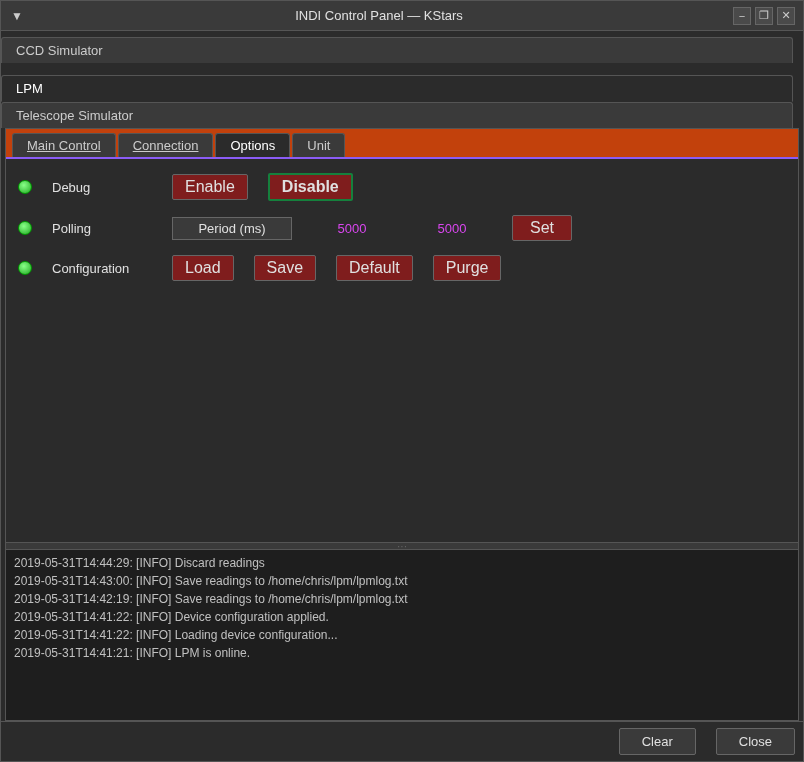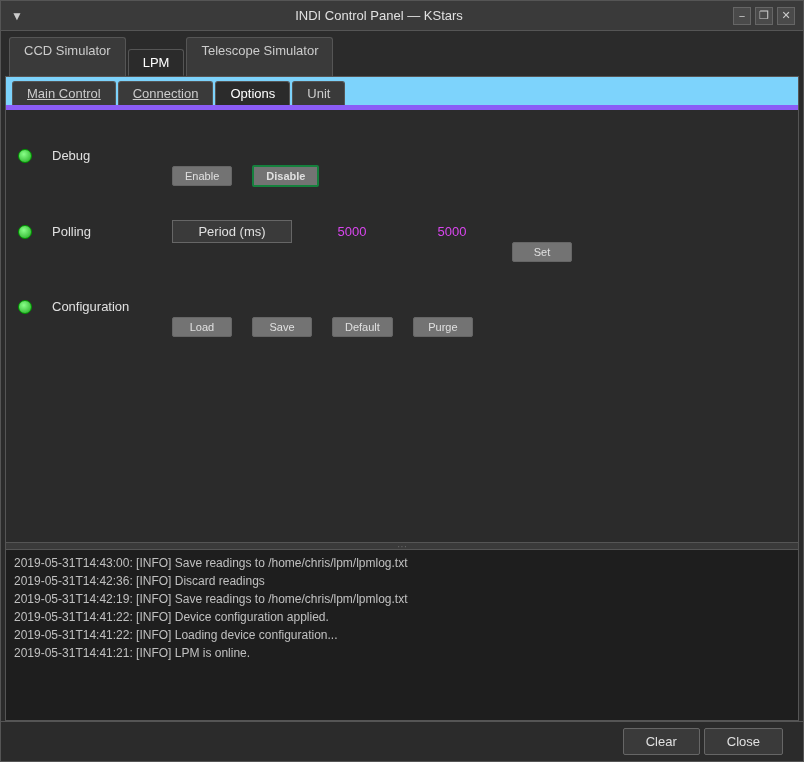--- a/index.html
+++ b/index.html
@@ -58,21 +58,22 @@
       font-size: 11px;
       cursor: pointer;
       display: flex;
       align-items: center;
       justify-content: center;
     }
 
     
     .top-tabs {
       display: flex;
-      padding: 6px 8px 0 8px;
+      flex-direction: column;
+      padding: 6px 8px 0 0;
       background: #2b2b2b;
       flex-shrink: 0;
     }
     .top-tab {
       padding: 5px 14px;
       background: #3a3a3a;
       border: 1px solid #555;
       border-bottom: none;
       cursor: pointer;
       color: #ccc;
@@ -97,22 +98,22 @@
       margin: 0 4px;
       background: #2b2b2b;
       overflow: hidden;
     }
 
     
     .sub-tabs {
       display: flex;
       flex-direction: row;
       padding: 4px 6px 0 6px;
-      background: #7dd3fc;
-      border-bottom: 5px solid #8b5cf6;
+      background: #c2410c;
+      border-bottom: 2px solid #8b5cf6;
       flex-shrink: 0;
     }
     .sub-tab {
       padding: 4px 14px;
       background: #3a3a3a;
       border: 1px solid #555;
       border-bottom: none;
       cursor: pointer;
       color: #ccc;
       font-size: 13px;
@@ -149,28 +150,27 @@
       border: 1px solid #009900;
       flex-shrink: 0;
     }
     .row-label {
       min-width: 100px;
       color: #e0e0e0;
       font-size: 13px;
     }
     .btn {
       padding: 3px 12px;
-      background: #737373;
+      background: #7f1d1d;
       border: 1px solid #666;
       color: #e0e0e0;
       cursor: pointer;
-      font-size: 11px;
+      font-size: 16px;
       border-radius: 2px;
       min-width: 60px;
-      margin-top: 41px;
     }
     .btn.active-btn {
       border: 2px solid #15803d;
       font-weight: bold;
     }
     .period-box {
       background: #3a3a3a;
       border: 1px solid #666;
       color: #e0e0e0;
       padding: 3px 16px;
@@ -217,24 +217,24 @@
       color: #c0c0c0;
       line-height: 1.5;
       white-space: nowrap;
     }
 
     
     .bottom-bar {
       display: flex;
       justify-content: flex-end;
       align-items: flex-start;
-      padding: 6px 20px;
+      padding: 6px 8px;
       background: #2b2b2b;
       border-top: 1px solid #555;
-      gap: 4px;
+      gap: 20px;
       flex-shrink: 0;
     }
     .bottom-btn {
       padding: 5px 22px;
       background: #3a3a3a;
       border: 1px solid #666;
       color: #e0e0e0;
       cursor: pointer;
       font-size: 13px;
       border-radius: 2px;
@@ -316,22 +316,22 @@
         <button class="btn">Save</button>
         <button class="btn">Default</button>
         <button class="btn">Purge</button>
       </div>
 
     </div>
 
     <div class="log-separator"></div>
 
     <div class="log-area" id="log-container">
+        <div class="log-line">2019-05-31T14:44:29: [INFO] Discard readings</div>
         <div class="log-line">2019-05-31T14:43:00: [INFO] Save readings to /home/chris/lpm/lpmlog.txt</div>
-        <div class="log-line">2019-05-31T14:42:36: [INFO] Discard readings</div>
         <div class="log-line">2019-05-31T14:42:19: [INFO] Save readings to /home/chris/lpm/lpmlog.txt</div>
         <div class="log-line">2019-05-31T14:41:22: [INFO] Device configuration applied.</div>
         <div class="log-line">2019-05-31T14:41:22: [INFO] Loading device configuration...</div>
         <div class="log-line">2019-05-31T14:41:21: [INFO] LPM is online.</div>
       </div>
 
   </div>
 
   <div class="bottom-bar">
     <button class="bottom-btn">Clear</button>

